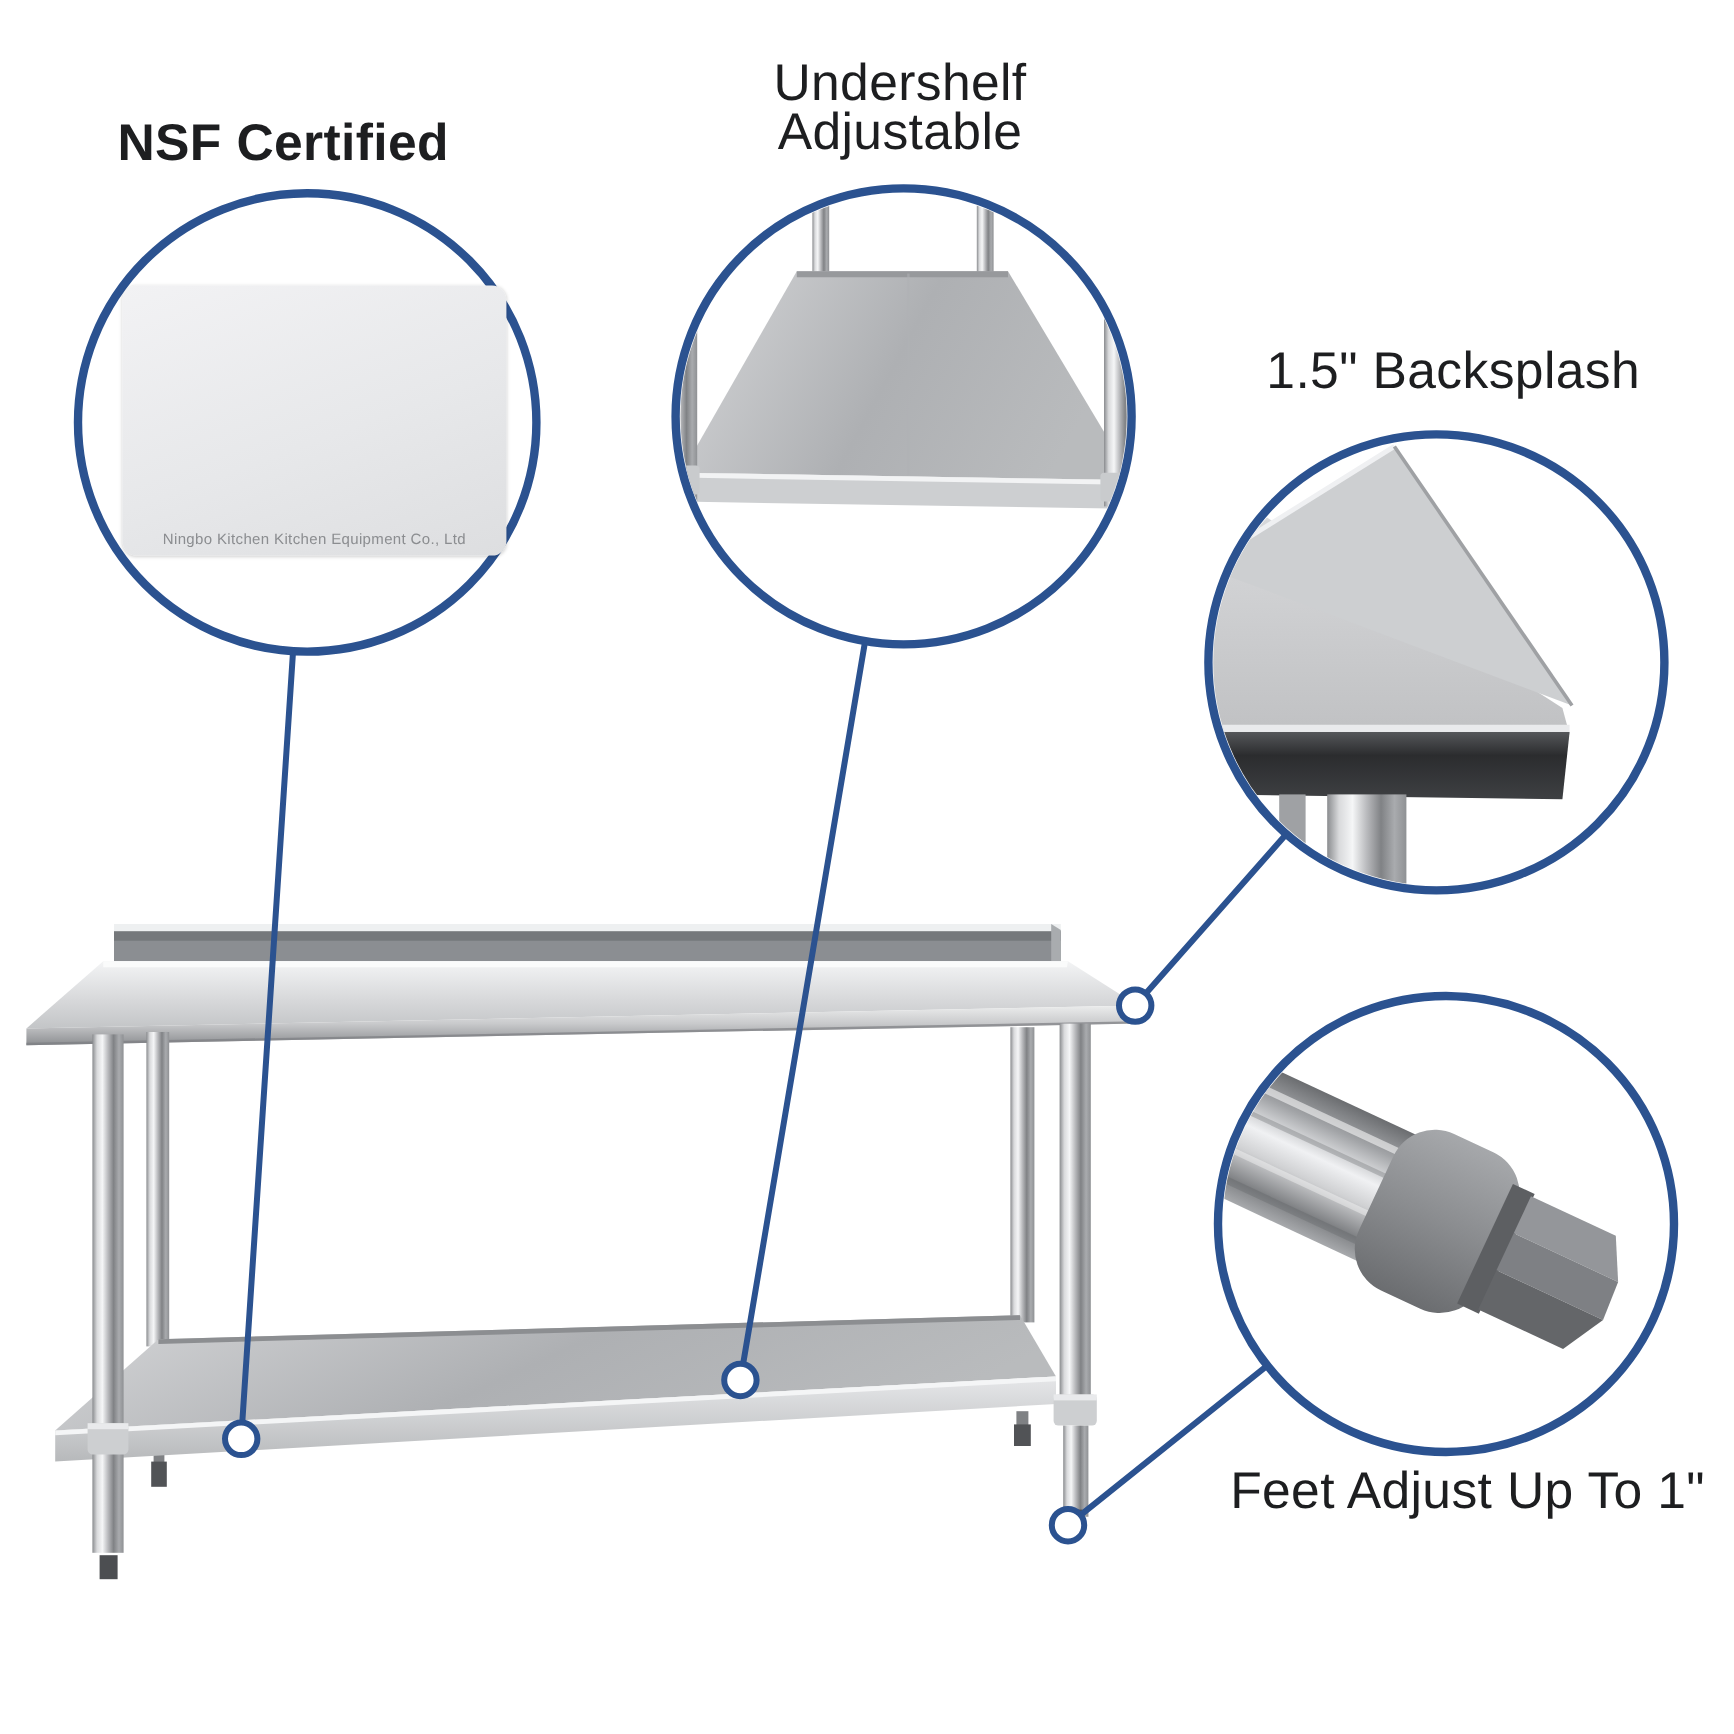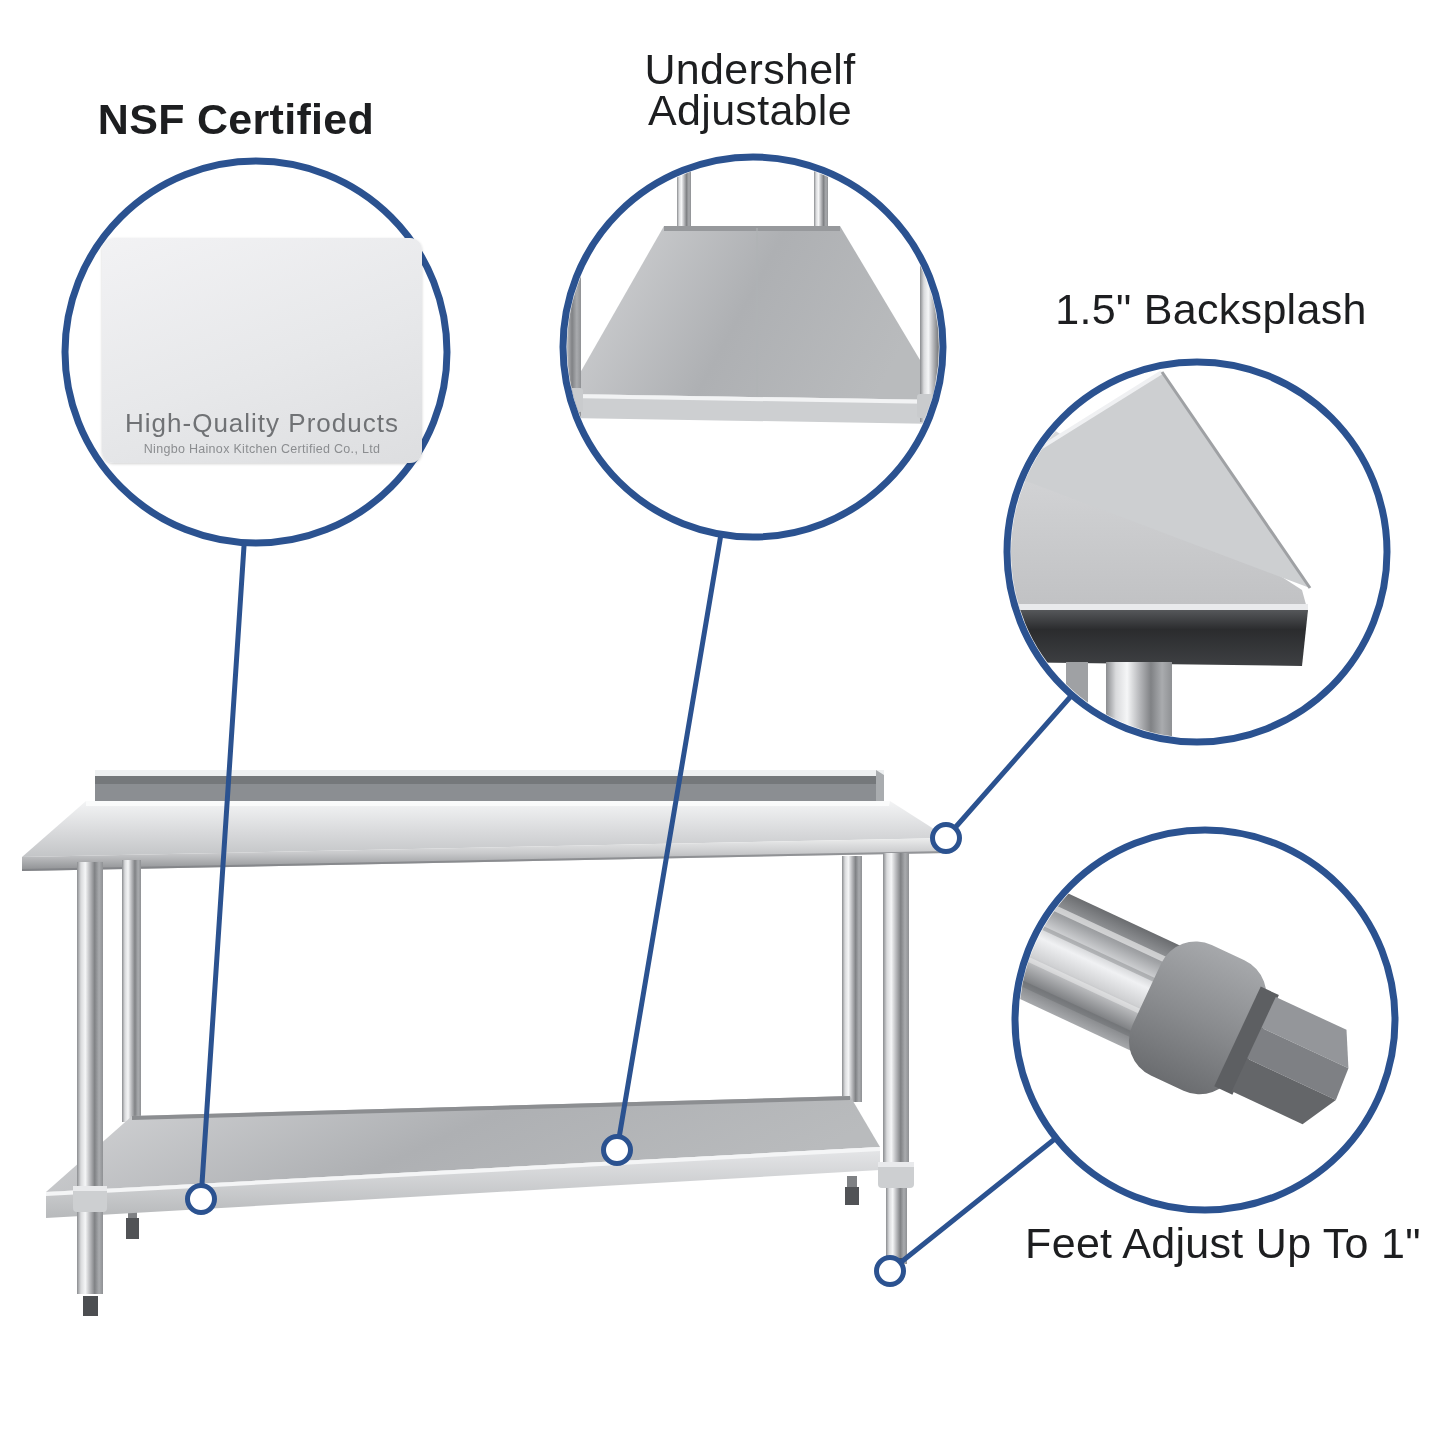--- a/index.html
+++ b/index.html
@@ -239,17 +239,16 @@
   <div class="callout-title title-undershelf">
     <div>Undershelf</div>
     <div>Adjustable</div>
   </div>
 
   <div class="callout-title title-backsplash">1.5" Backsplash</div>
 
   <div class="callout-title title-feet">Feet Adjust Up To 1"</div>
 
   <div class="nsf-card">
-    <div class="nsf-tagline">High-Quality Products</div>
-    <div class="nsf-company">Ningbo Hainox Kitchen Certified Co., Ltd</div>
+    <div class="nsf-company">Ningbo Kitchen Kitchen Equipment Co., Ltd</div>
   </div>
 
 </div>
 
 </body></html>

